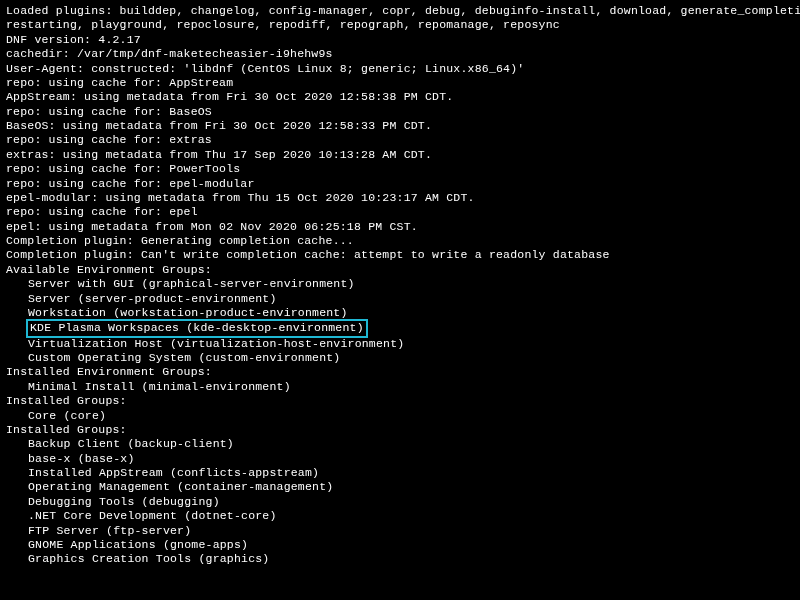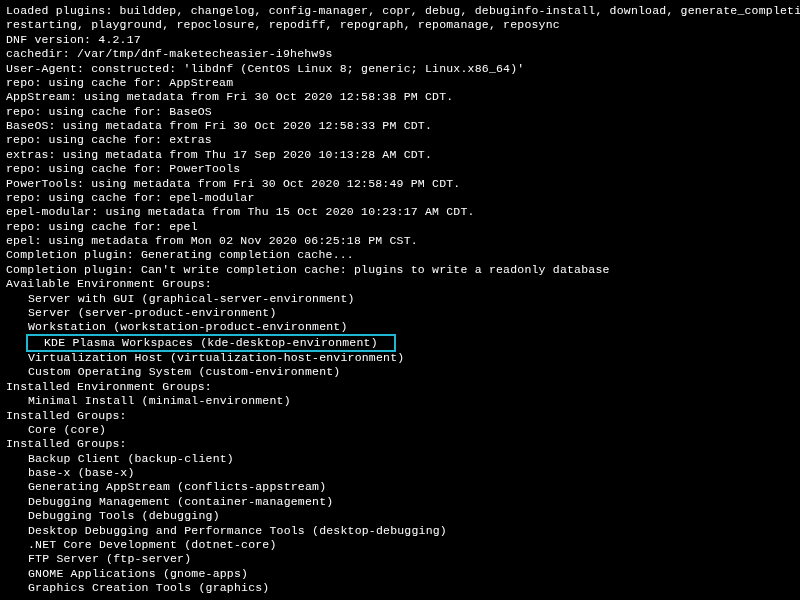--- a/index.html
+++ b/index.html
@@ -13,21 +13,21 @@
       width: 800px;
       height: 600px;
       overflow: hidden;
       letter-spacing: 0.2px;
     }
     .line { white-space: pre; }
     .indent1 { padding-left: 22px; }
     .highlight-box {
       display: inline-block;
       border: 2px solid #1fb8d4;
-      padding: 0 16px;
+      padding: 0 2px;
       margin-left: 20px;
       margin-top: -1px;
       margin-bottom: -1px;
     }
   </style>
 </head>
 <body>
 
 <div>
   <div class="line">Loaded plugins: builddep, changelog, config-manager, copr, debug, debuginfo-install, download, generate_completion_cache, needs-</div>
@@ -36,47 +36,45 @@
   <div class="line">cachedir: /var/tmp/dnf-maketecheasier-i9hehw9s</div>
   <div class="line">User-Agent: constructed: 'libdnf (CentOS Linux 8; generic; Linux.x86_64)'</div>
 
   <div class="line">repo: using cache for: AppStream</div>
   <div class="line">AppStream: using metadata from Fri 30 Oct 2020 12:58:38 PM CDT.</div>
   <div class="line">repo: using cache for: BaseOS</div>
   <div class="line">BaseOS: using metadata from Fri 30 Oct 2020 12:58:33 PM CDT.</div>
   <div class="line">repo: using cache for: extras</div>
   <div class="line">extras: using metadata from Thu 17 Sep 2020 10:13:28 AM CDT.</div>
   <div class="line">repo: using cache for: PowerTools</div>
-  <div class="line">PowerTools: using metadata from Fri 30 Oct 2020 12:58:49 PM CDT.</div>
   <div class="line">repo: using cache for: epel-modular</div>
   <div class="line">epel-modular: using metadata from Thu 15 Oct 2020 10:23:17 AM CDT.</div>
   <div class="line">repo: using cache for: epel</div>
   <div class="line">epel: using metadata from Mon 02 Nov 2020 06:25:18 PM CST.</div>
   <div class="line">Completion plugin: Generating completion cache...</div>
-  <div class="line">Completion plugin: Can't write completion cache: plugins to write a readonly database</div>
+  <div class="line">Completion plugin: Can't write completion cache: attempt to write a readonly database</div>
 
   <div class="line">Available Environment Groups:</div>
   <div class="line indent1">Server with GUI (graphical-server-environment)</div>
   <div class="line indent1">Server (server-product-environment)</div>
   <div class="line indent1">Workstation (workstation-product-environment)</div>
   <div><span class="highlight-box">KDE Plasma Workspaces (kde-desktop-environment)</span></div>
   <div class="line indent1">Virtualization Host (virtualization-host-environment)</div>
   <div class="line indent1">Custom Operating System (custom-environment)</div>
 
   <div class="line">Installed Environment Groups:</div>
   <div class="line indent1">Minimal Install (minimal-environment)</div>
 
   <div class="line">Installed Groups:</div>
   <div class="line indent1">Core (core)</div>
 
   <div class="line">Installed Groups:</div>
   <div class="line indent1">Backup Client (backup-client)</div>
   <div class="line indent1">base-x (base-x)</div>
-  <div class="line indent1">Generating AppStream (conflicts-appstream)</div>
-  <div class="line indent1">Debugging Management (container-management)</div>
+  <div class="line indent1">Installed AppStream (conflicts-appstream)</div>
+  <div class="line indent1">Operating Management (container-management)</div>
   <div class="line indent1">Debugging Tools (debugging)</div>
-  <div class="line indent1">Desktop Debugging and Performance Tools (desktop-debugging)</div>
   <div class="line indent1">.NET Core Development (dotnet-core)</div>
   <div class="line indent1">FTP Server (ftp-server)</div>
   <div class="line indent1">GNOME Applications (gnome-apps)</div>
   <div class="line indent1">Graphics Creation Tools (graphics)</div>
 
 </div>
 
 </body></html>

